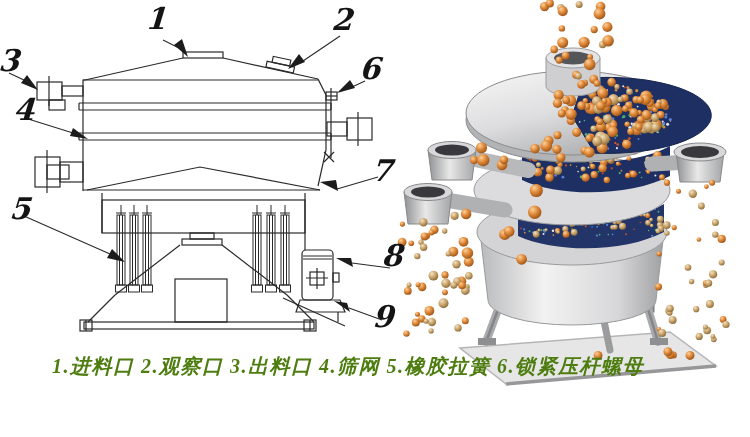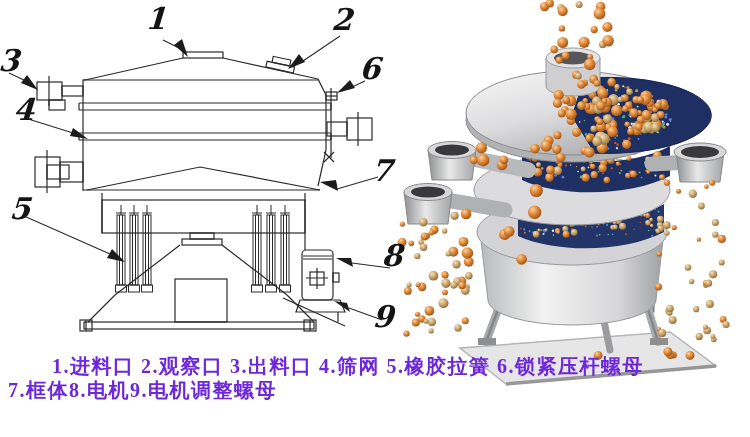--- a/index.html
+++ b/index.html
@@ -7,23 +7,24 @@
     position:relative;width:750px;height:437px;background:#ffffff;
     font-family:"Liberation Serif","DejaVu Serif",serif;overflow:hidden;
   }
   #art{position:absolute;left:0;top:0;}
   .callout{
     position:absolute;font-family:"DejaVu Serif","Liberation Serif",serif;
     font-style:italic;font-weight:700;font-size:30px;line-height:30px;color:#141414;
     transform:skewX(-6deg);
   }
   .caption-line{
-    position:absolute;color:#6d28d9;font-weight:700;font-size:20px;
+    position:absolute;color:#4d7c0f;font-weight:700;font-size:20px;
     letter-spacing:1.5px;white-space:nowrap;
     font-family:"Liberation Serif","DejaVu Serif",serif;
+    font-style:italic;
   }
   #caption-1{left:52px;top:353px;}
   #caption-2{left:8px;top:377px;}
 </style>
 </head>
 <body>
 
 <div id="stage">
 
 <svg id="art" width="750" height="437" viewBox="0 0 750 437">
@@ -847,15 +848,14 @@
 <div class="callout" style="left:334px;top:5px">2</div>
 <div class="callout" style="left:1px;top:46px">3</div>
 <div class="callout" style="left:16px;top:95px">4</div>
 <div class="callout" style="left:12px;top:194px">5</div>
 <div class="callout" style="left:362px;top:54px">6</div>
 <div class="callout" style="left:374px;top:156px">7</div>
 <div class="callout" style="left:384px;top:241px">8</div>
 <div class="callout" style="left:375px;top:302px">9</div>
 
 <div id="caption-1" class="caption-line">1.进料口 2.观察口 3.出料口 4.筛网 5.橡胶拉簧 6.锁紧压杆螺母</div>
-<div id="caption-2" class="caption-line">7.框体8.电机9.电机调整螺母</div>
 
 </div>
 
 </body></html>

